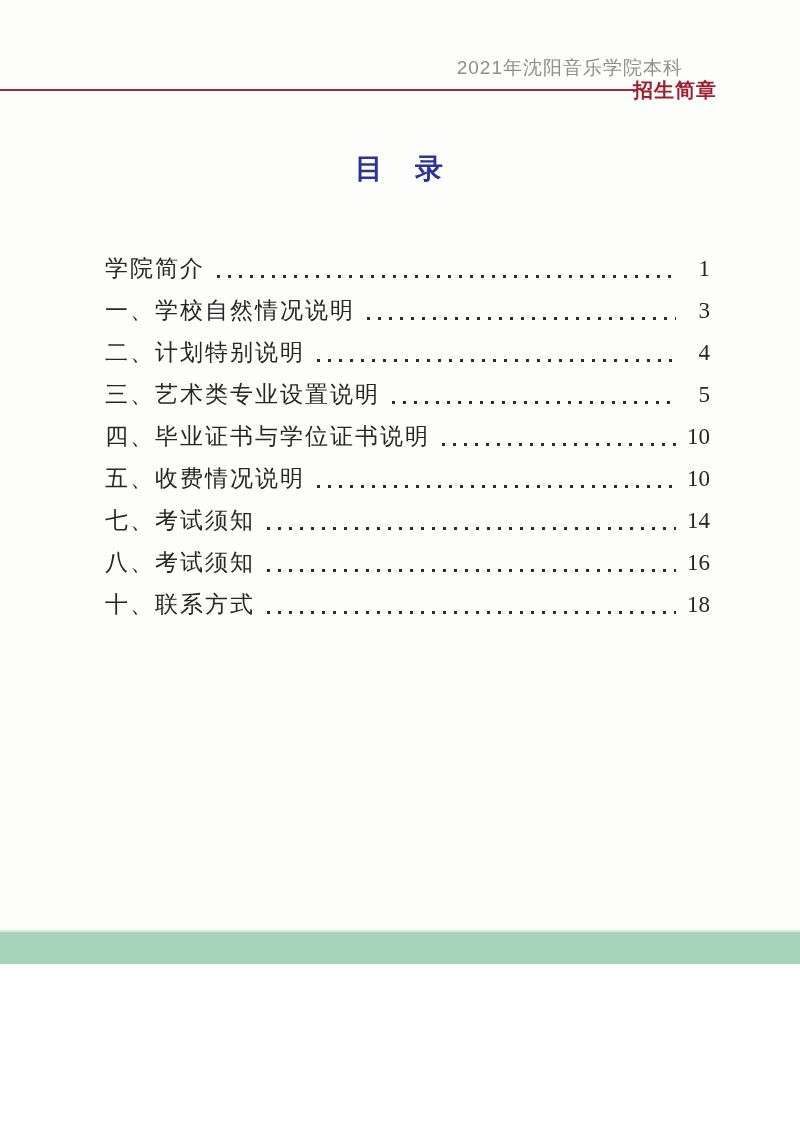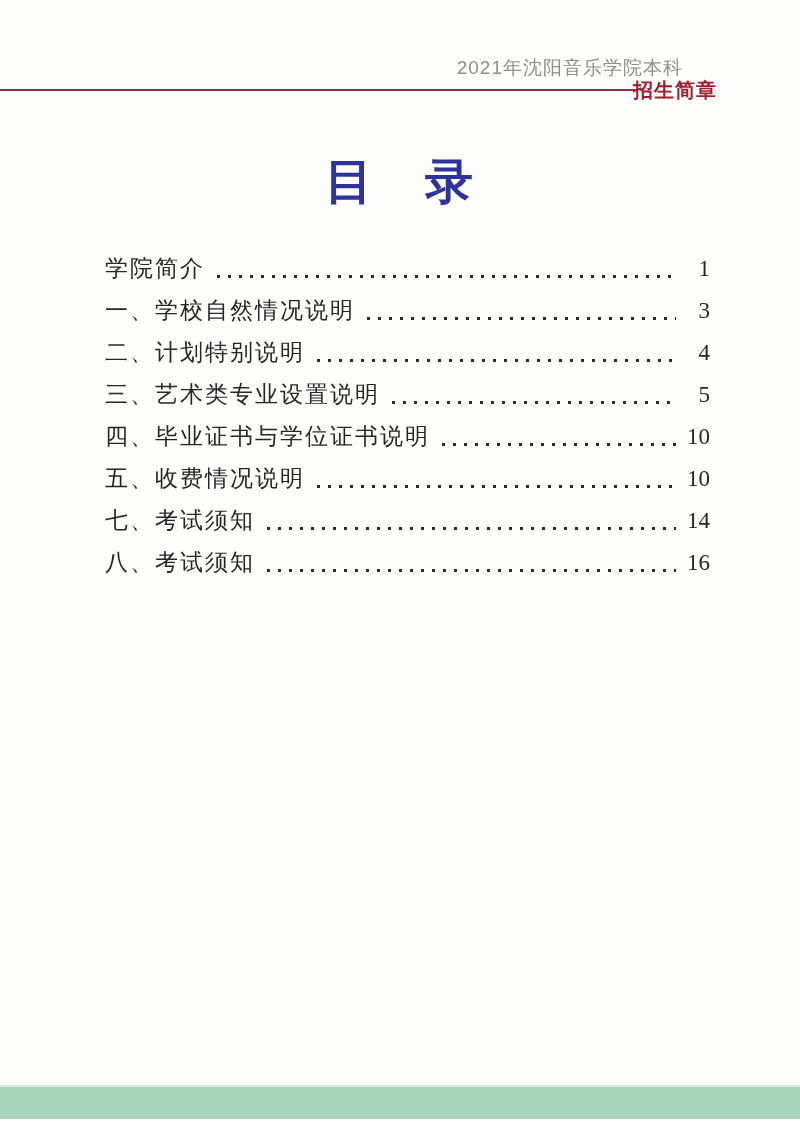--- a/index.html
+++ b/index.html
@@ -3,21 +3,21 @@
 <meta charset="utf-8">
 <style>
   html, body {
     margin: 0;
     padding: 0;
     background: #ffffff;
   }
   .page {
     position: relative;
     width: 800px;
-    height: 1119px;
+    height: 964px;
     background: #fdfdfc;
     overflow: hidden;
     font-family: "Liberation Serif", serif;
   }
 
   
   .header-doc-title {
     position: absolute;
     top: 57px;
     right: 117px;
@@ -50,21 +50,21 @@
   }
 
   
   .page-title {
     position: absolute;
     top: 150px;
     left: 0;
     width: 100%;
     text-align: center;
     font-family: "Liberation Serif", serif;
-    font-size: 48px;
+    font-size: 28px;
     font-weight: bold;
     color: #2e339b;
     letter-spacing: 2px;
   }
 
   
   .toc {
     position: absolute;
     top: 248px;
     left: 105px;
@@ -157,17 +157,22 @@
     <div class="toc-entry">
       <span class="toc-entry-label">七、考试须知</span>
       <span class="toc-dot-leader"></span>
       <span class="toc-entry-page">14</span>
     </div>
     <div class="toc-entry">
       <span class="toc-entry-label">八、考试须知</span>
       <span class="toc-dot-leader"></span>
       <span class="toc-entry-page">16</span>
     </div>
+    <div class="toc-entry">
+      <span class="toc-entry-label">十、联系方式</span>
+      <span class="toc-dot-leader"></span>
+      <span class="toc-entry-page">18</span>
+    </div>
   </div>
 
   <div class="footer-band"></div>
 
 </div>
 
 </body></html>

